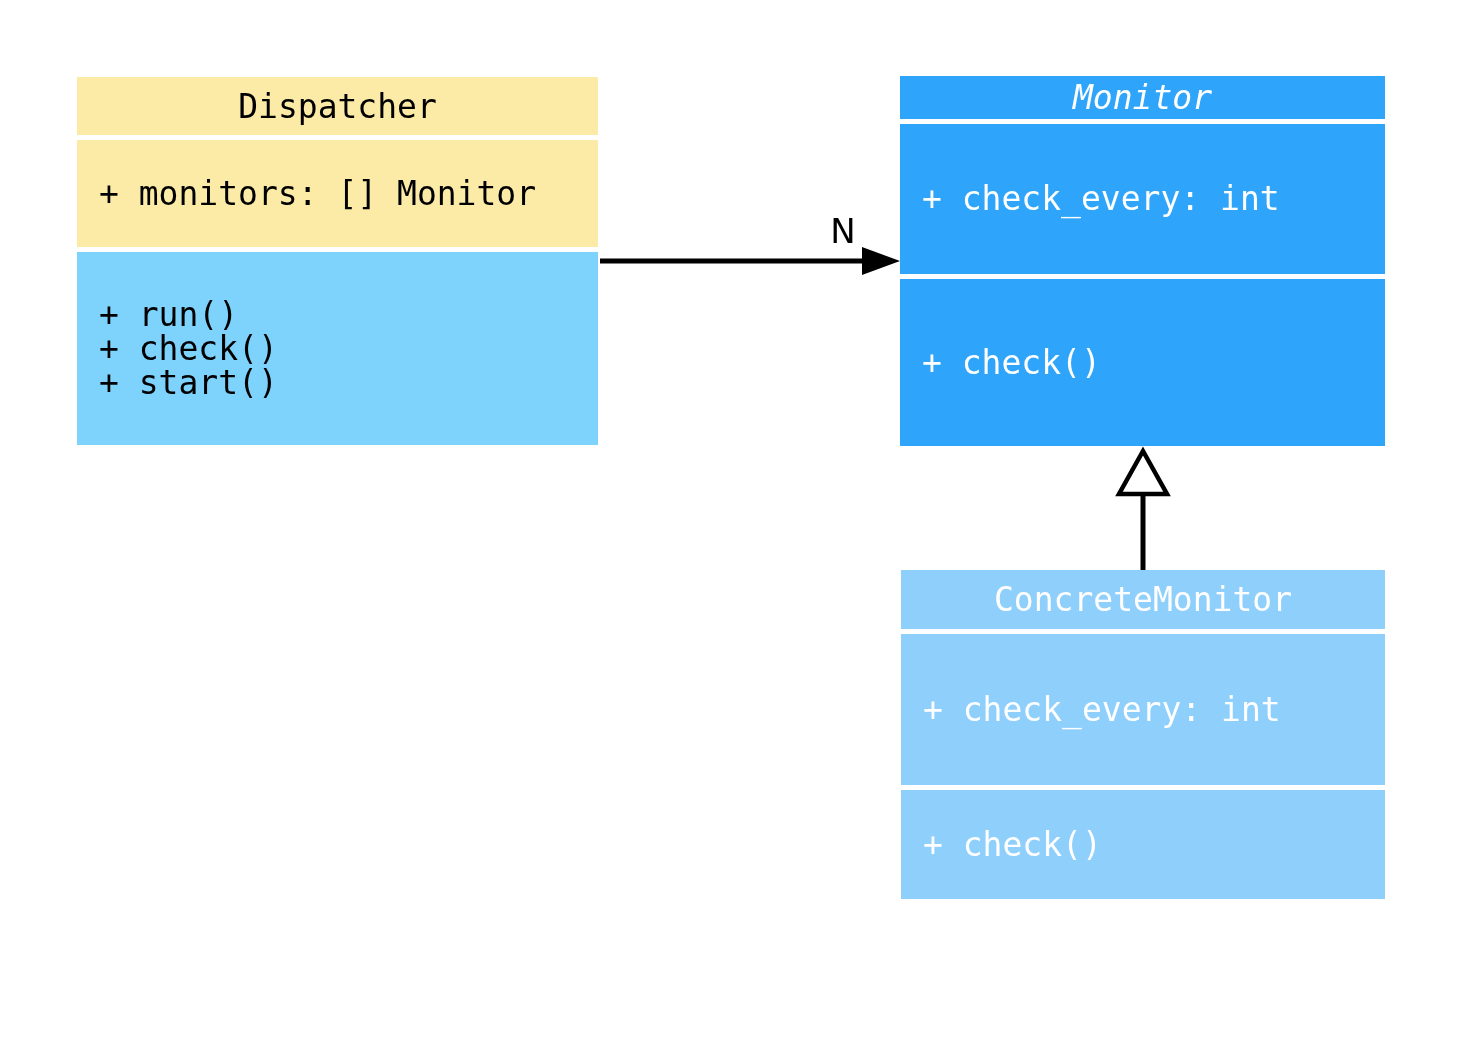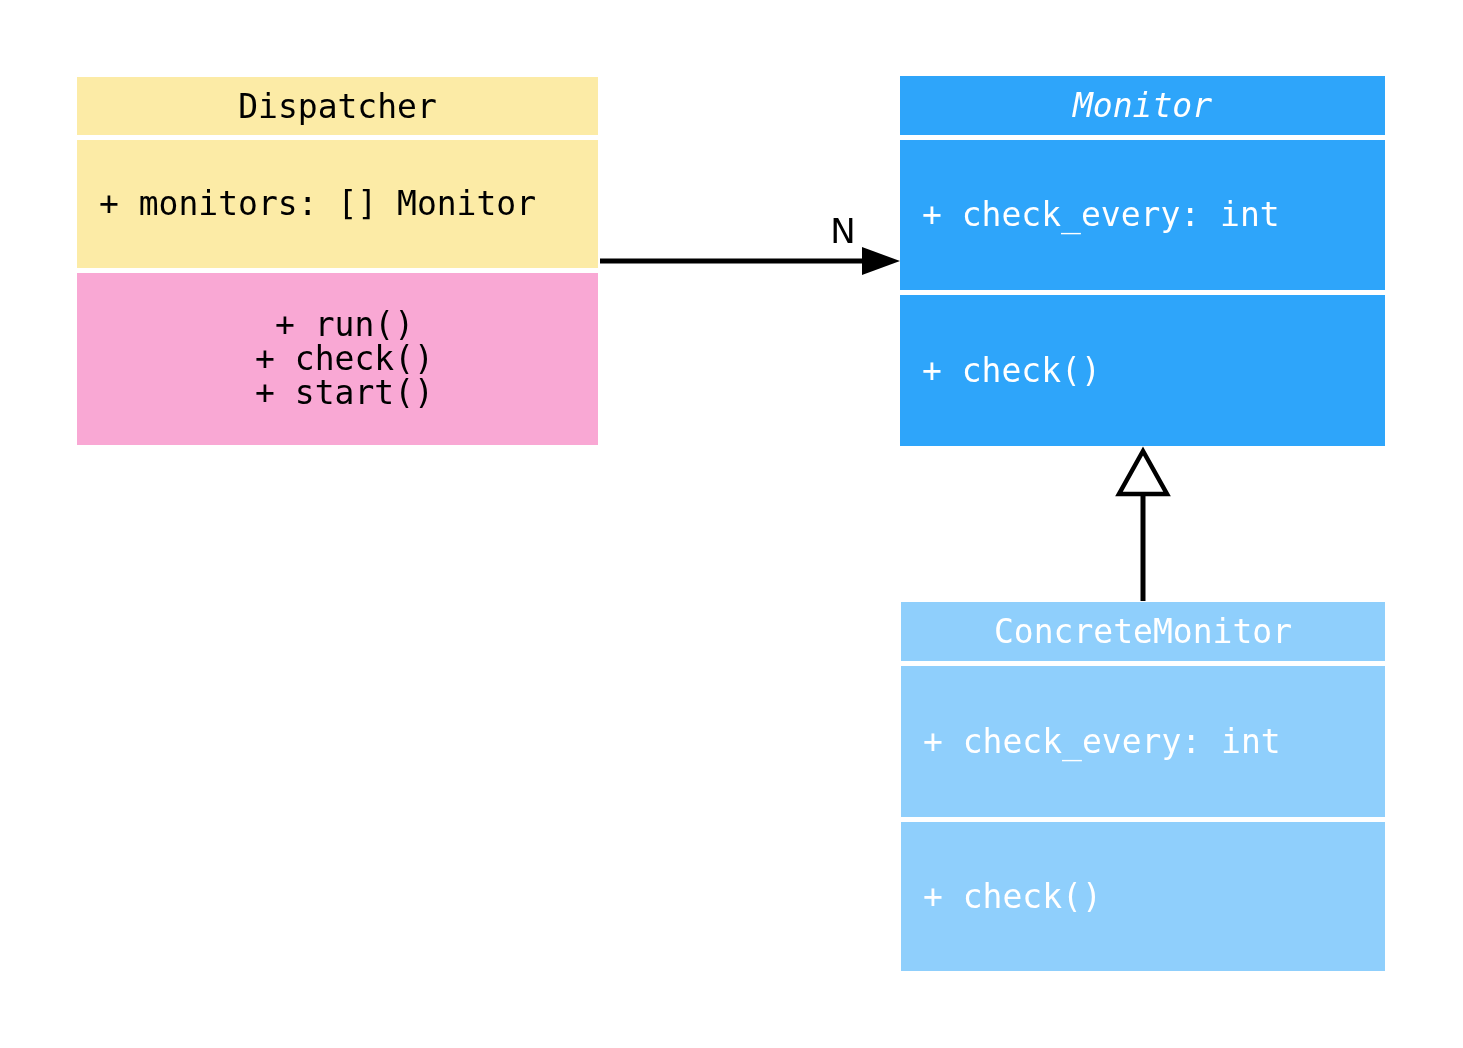--- a/index.html
+++ b/index.html
@@ -49,29 +49,29 @@
     padding-right: 8px;
     font-size: 33px;
   }
   .member {
     line-height: 34px;
     white-space: pre;
   }
   
   .box-dispatcher { left: 77px; top: 77px; width: 521px; height: 368px; }
   .box-dispatcher .title   { height: 58px; }
-  .box-dispatcher .attrs   { height: 128px; }
+  .box-dispatcher .attrs   { height: 107px; }
   .box-dispatcher .methods { flex: 1 1 auto; }
   
   .box-monitor { left: 900px; top: 76px; width: 485px; height: 370px; }
-  .box-monitor .title   { height: 59px; font-style: italic; }
+  .box-monitor .title   { height: 43px; font-style: italic; }
   .box-monitor .attrs   { height: 150px; }
   .box-monitor .methods { flex: 1 1 auto; }
   
-  .box-concrete-monitor { left: 901px; top: 602px; width: 484px; height: 369px; }
+  .box-concrete-monitor { left: 901px; top: 570px; width: 484px; height: 329px; }
   .box-concrete-monitor .title   { height: 59px; }
   .box-concrete-monitor .attrs   { height: 151px; }
   .box-concrete-monitor .methods { flex: 1 1 auto; }
 
   .edge-label {
     font-family: "DejaVu Sans", sans-serif;
     font-size: 34px;
     fill: #000000;
   }
 </style>
@@ -90,21 +90,21 @@
       <line x1="1143" y1="494" x2="1143" y2="601" stroke="#000000" stroke-width="5"></line>
       <polygon points="1143,451 1119,494 1167,494" fill="#ffffff" stroke="#000000" stroke-width="4.5"></polygon>
     </g>
   </svg>
 
   <div class="class-box box-dispatcher" style="color: rgb(0, 0, 0);">
     <div class="sec title" style="background: rgb(252, 235, 166);">Dispatcher</div>
     <div class="sec attrs" style="background: rgb(252, 235, 166);">
       <div class="member">+ monitors: [] Monitor</div>
     </div>
-    <div class="sec methods" style="background: #f9a8d4; align-items: center;">
+    <div class="sec methods" style="background: #7dd3fc;">
       <div class="member">+ run()</div>
       <div class="member">+ check()</div>
       <div class="member">+ start()</div>
     </div>
   </div>
 
   <div class="class-box box-monitor" style="color: rgb(255, 255, 255);">
     <div class="sec title" style="background: rgb(46, 165, 250);">Monitor</div>
     <div class="sec attrs" style="background: rgb(46, 165, 250);">
       <div class="member">+ check_every: int</div>

